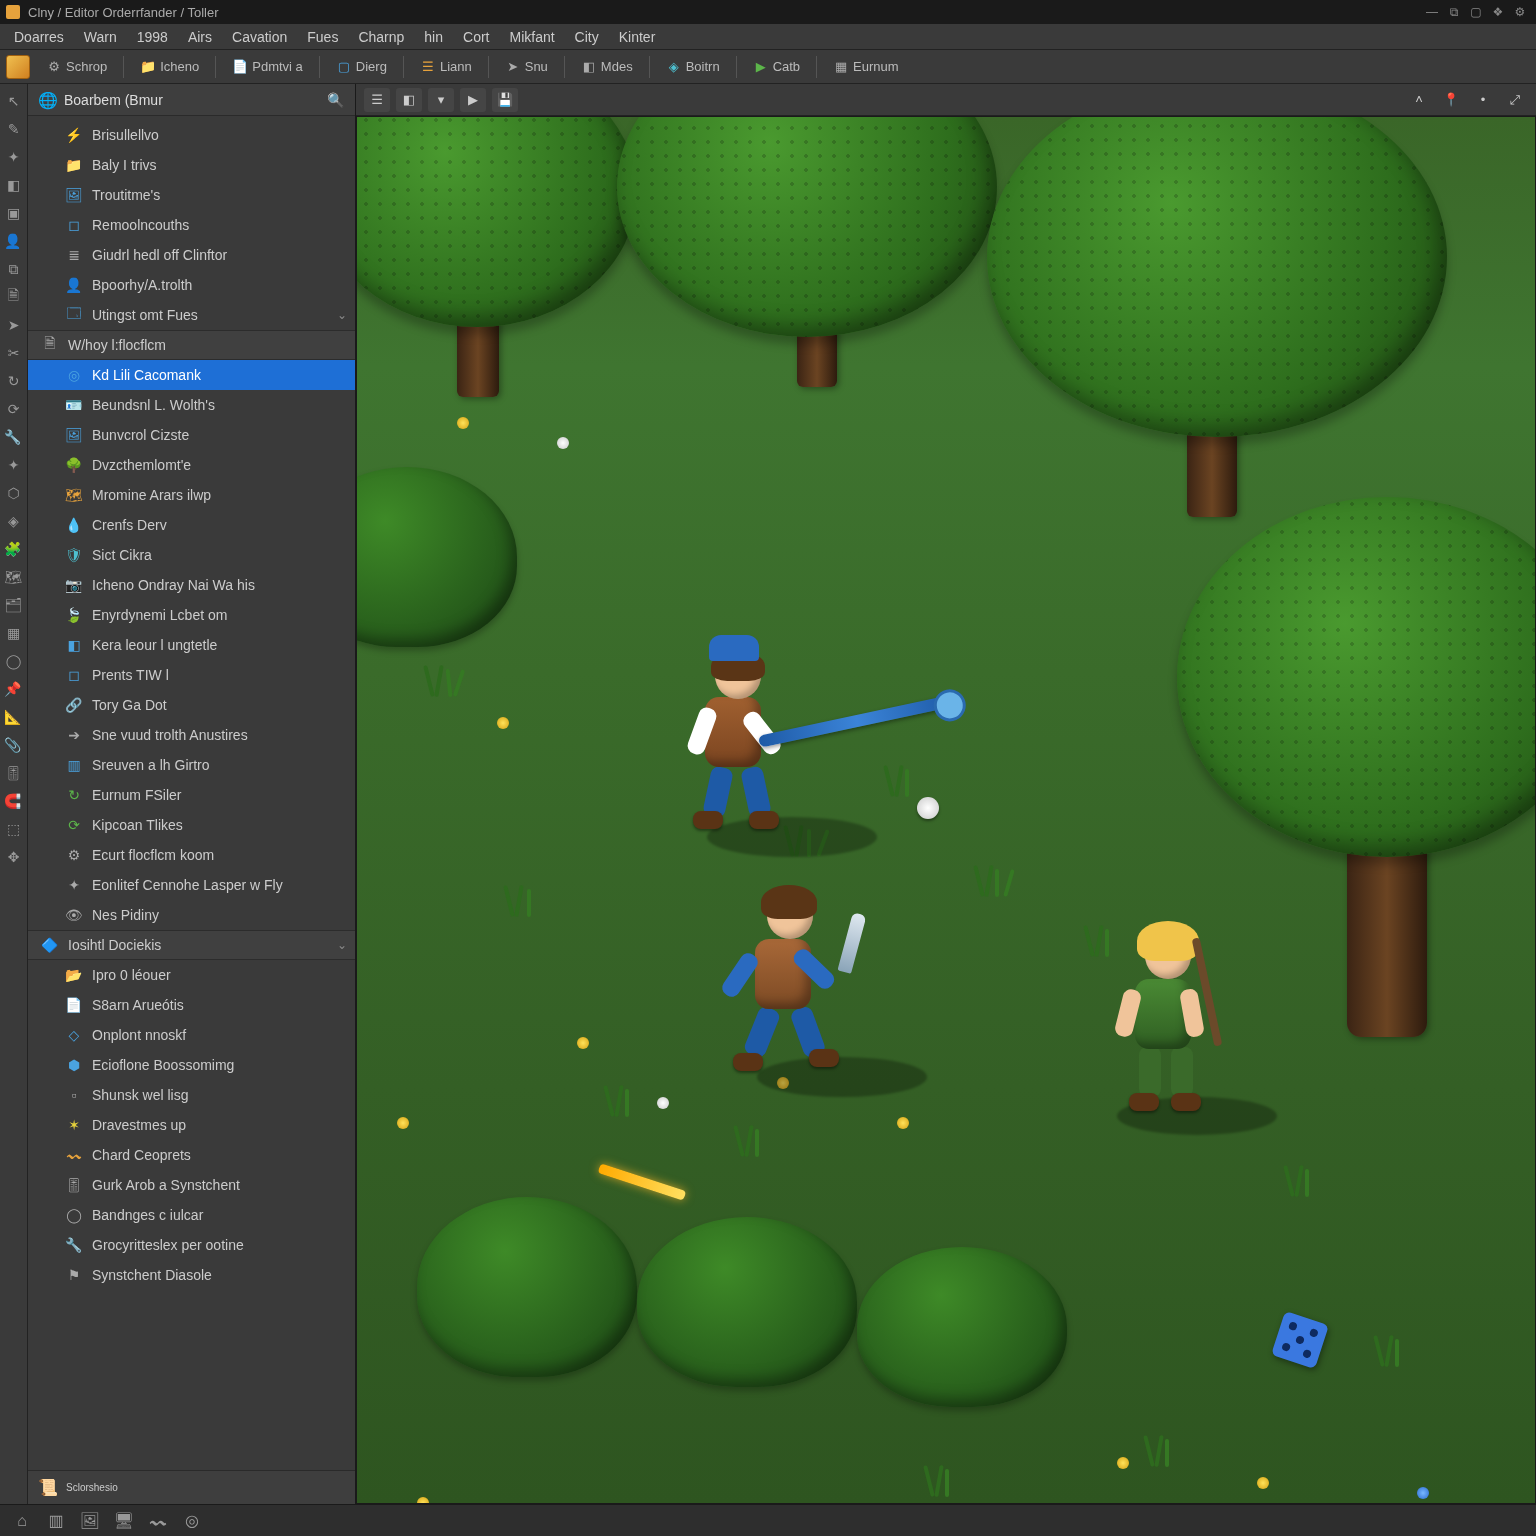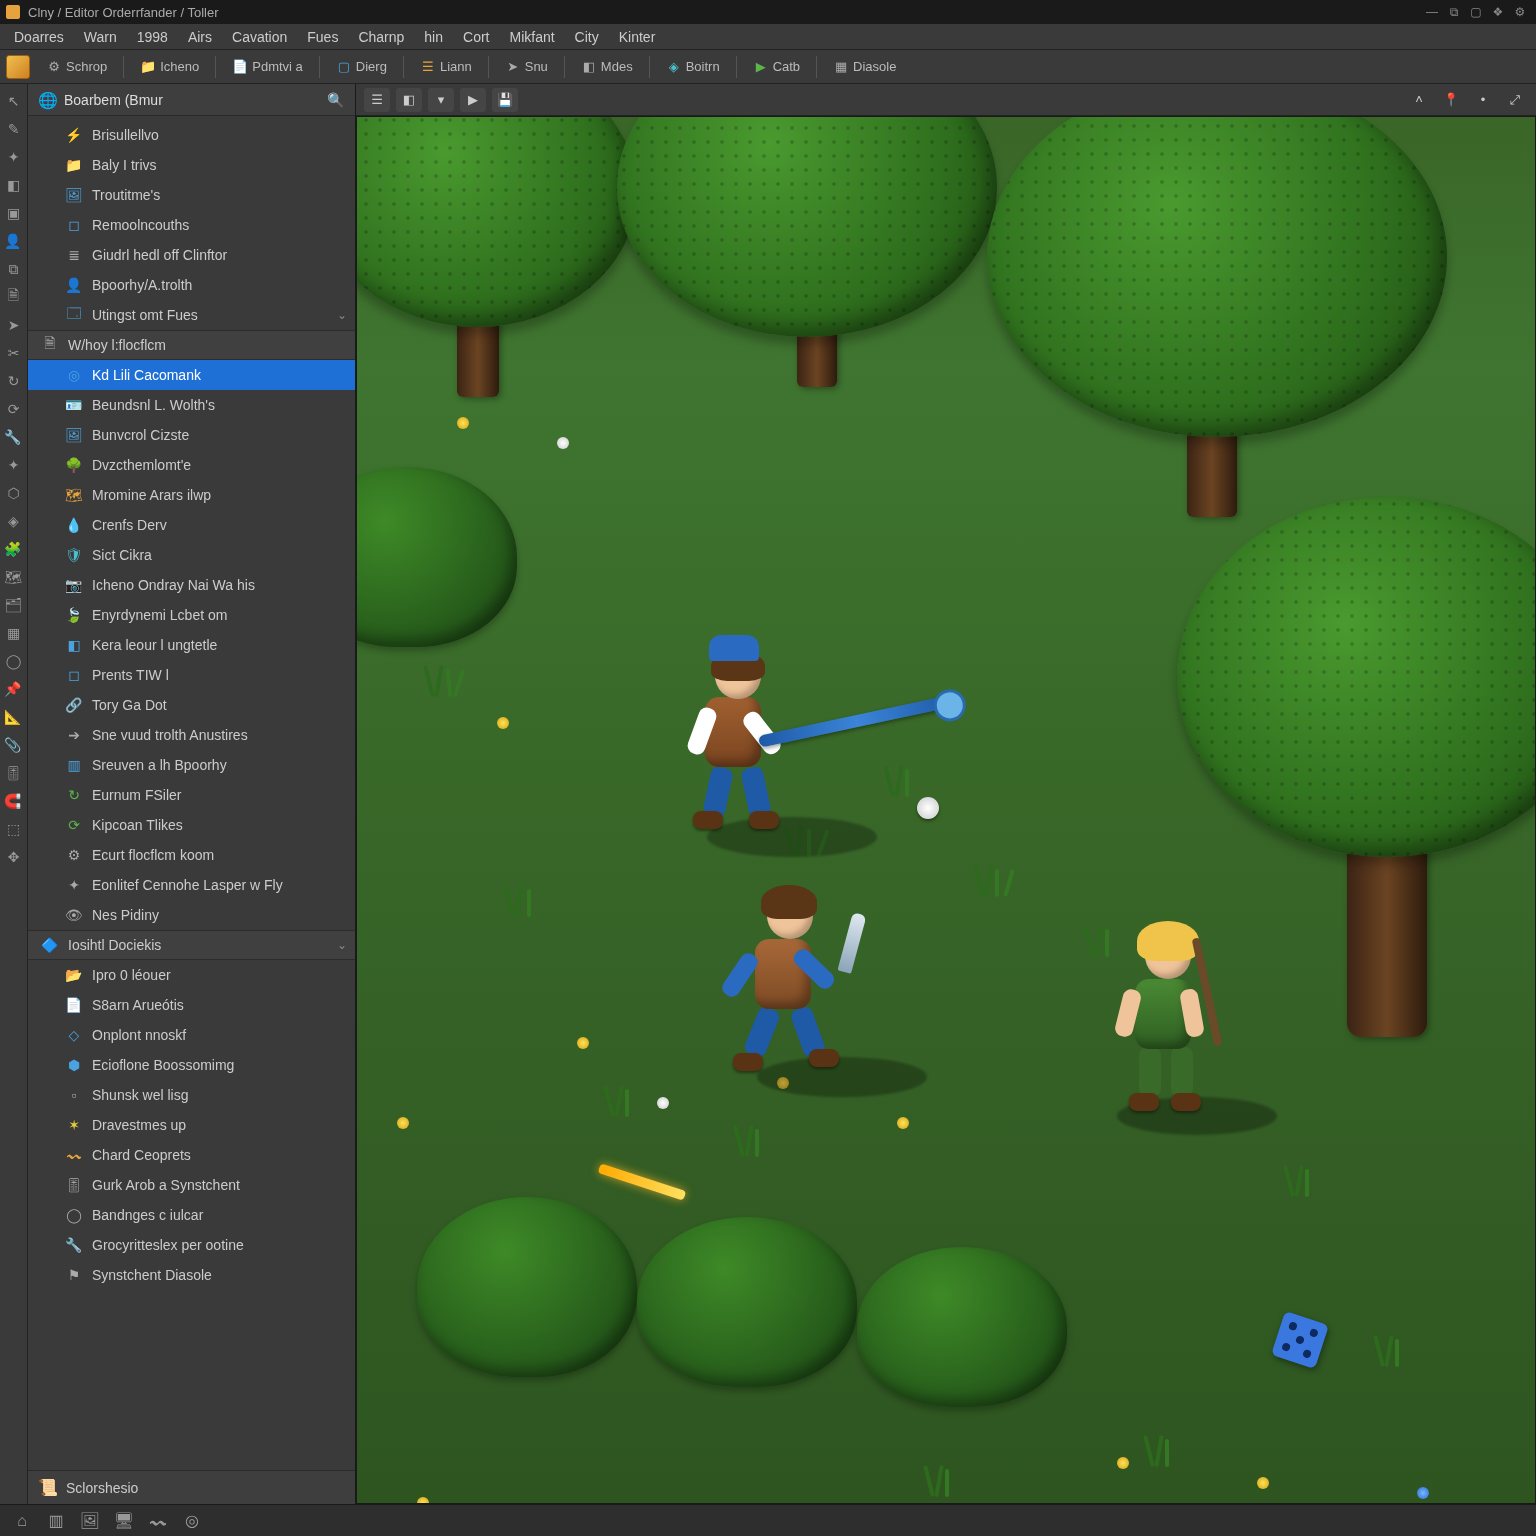--- a/index.html
+++ b/index.html
@@ -38,21 +38,21 @@
 .sidebar-header .mag { color: #aaa; font-size: 14px; }
 .tree { flex: 1; padding: 4px 0; }
 .tree-item { display: flex; align-items: center; height: 30px; padding: 0 6px 0 36px; font-size: 14px; color: #ccc; cursor: pointer; position: relative; }
 .tree-item.selected { background: #1e6fd6; color: #fff; }
 .tree-item.section { padding-left: 12px; background: #404040; border-top: 1px solid #2c2c2c; border-bottom: 1px solid #2c2c2c; font-weight: 500; }
 .tree-item .row-icon { width: 20px; height: 20px; margin-right: 8px; display: flex; align-items: center; justify-content: center; font-size: 14px; border-radius: 2px; }
 .tree-item .chev { position: absolute; right: 8px; color: #888; font-size: 12px; }
 .tree-item.section .row-icon { margin-left: 0; }
 .sidebar-footer { height: 34px; display: flex; align-items: center; padding: 0 10px; background: #3e3e3e; border-top: 1px solid #2a2a2a; }
 .sidebar-footer .row-icon { width: 20px; height: 20px; margin-right: 8px; color: #aaa; }
-.sidebar-footer .label { font-size: 14px; color: #ccc; }
+.sidebar-footer .label { font-size: 10px; color: #ccc; }
 
 
 .viewport-wrap { flex: 1; background: #3a3a3a; display: flex; flex-direction: column; }
 .viewport-toolbar { height: 32px; background: #3a3a3a; border-bottom: 1px solid #222; display: flex; align-items: center; padding: 0 8px; gap: 6px; }
 .viewport-toolbar .vbtn { width: 26px; height: 24px; display: flex; align-items: center; justify-content: center; background: #454545; border-radius: 3px; color: #ccc; cursor: pointer; font-size: 13px; }
 .viewport-toolbar .spacer { flex: 1; }
 .viewport { flex: 1; position: relative; overflow: hidden; border: 1px solid #1a1a1a; margin: 0; }
 .scene { position: absolute; inset: 0; background: linear-gradient(180deg, #3a6628 0%, #3f7530 18%, #3a6b2a 40%, #345f25 70%, #2e5520 100%); }
 
 
@@ -183,21 +183,21 @@
         <span>Boitrn</span>
       </div>
       <div class="divider"></div>
       <div class="tool-btn">
         <span class="tool-icon ic-green">▶</span>
         <span>Catb</span>
       </div>
       <div class="divider"></div>
       <div class="tool-btn">
         <span class="tool-icon ic-gray">▦</span>
-        <span>Diasole</span>
+        <span>Eurnum</span>
       </div>
     </div>
 </div>
 
 <div class="main">
 
   <div class="tool-strip" id="toolstrip">
       <div class="strip-btn">↖</div>
       <div class="strip-btn">✎</div>
       <div class="strip-btn">✦</div>
@@ -315,21 +315,21 @@
         <div class="tree-item">
           <span class="row-icon ic-gray">🔗</span>
           <span>Tory Ga Dot</span>
         </div>
         <div class="tree-item">
           <span class="row-icon ic-gray">➔</span>
           <span>Sne vuud trolth Anustires</span>
         </div>
         <div class="tree-item">
           <span class="row-icon ic-blue">▥</span>
-          <span>Sreuven a lh Bpoorhy</span>
+          <span>Sreuven a lh Girtro</span>
         </div>
         <div class="tree-item">
           <span class="row-icon ic-green">↻</span>
           <span>Eurnum FSiler</span>
         </div>
         <div class="tree-item">
           <span class="row-icon ic-green">⟳</span>
           <span>Kipcoan Tlikes</span>
         </div>
         <div class="tree-item">

